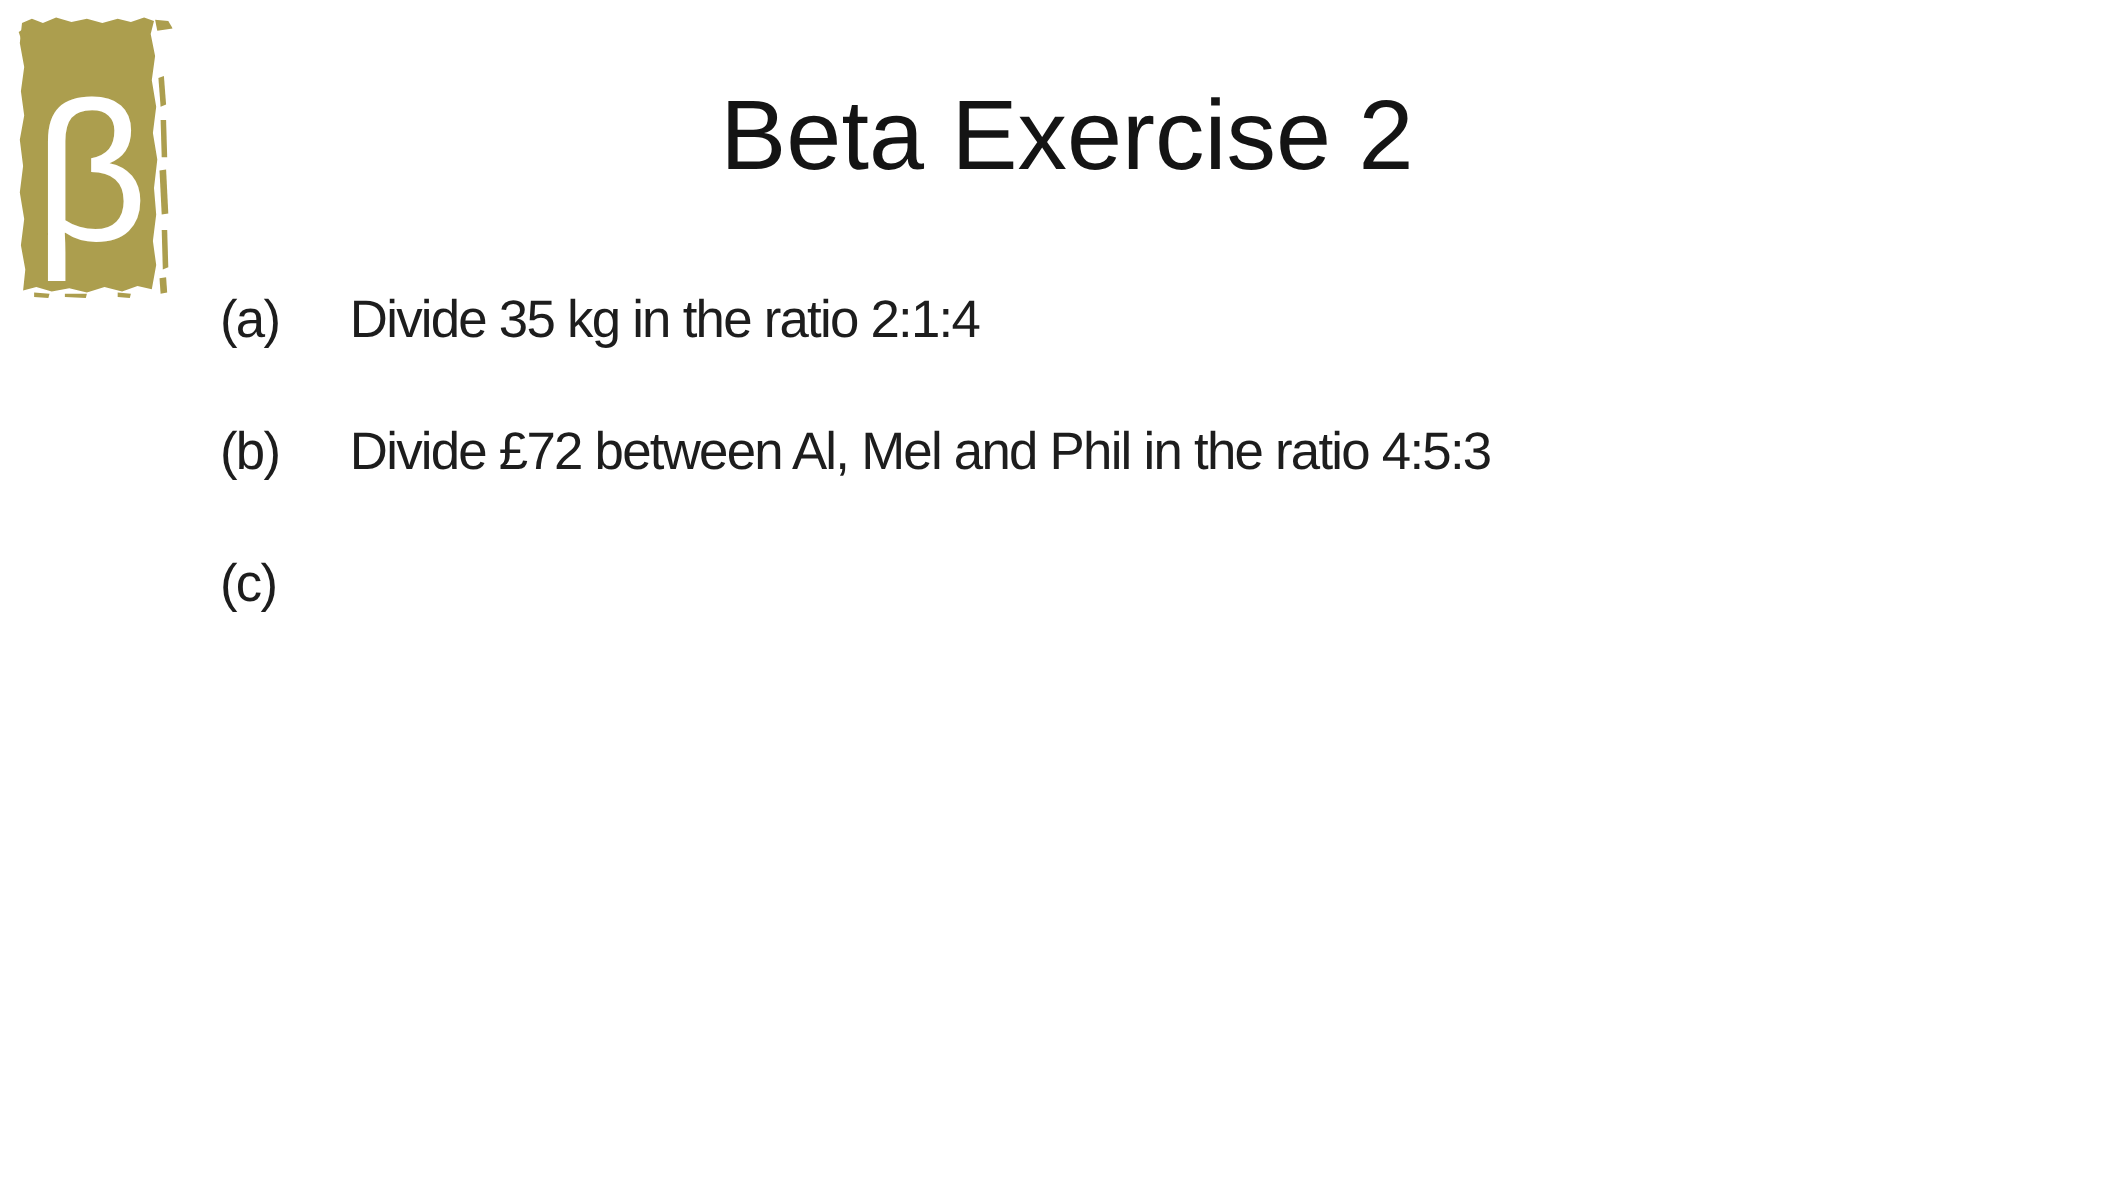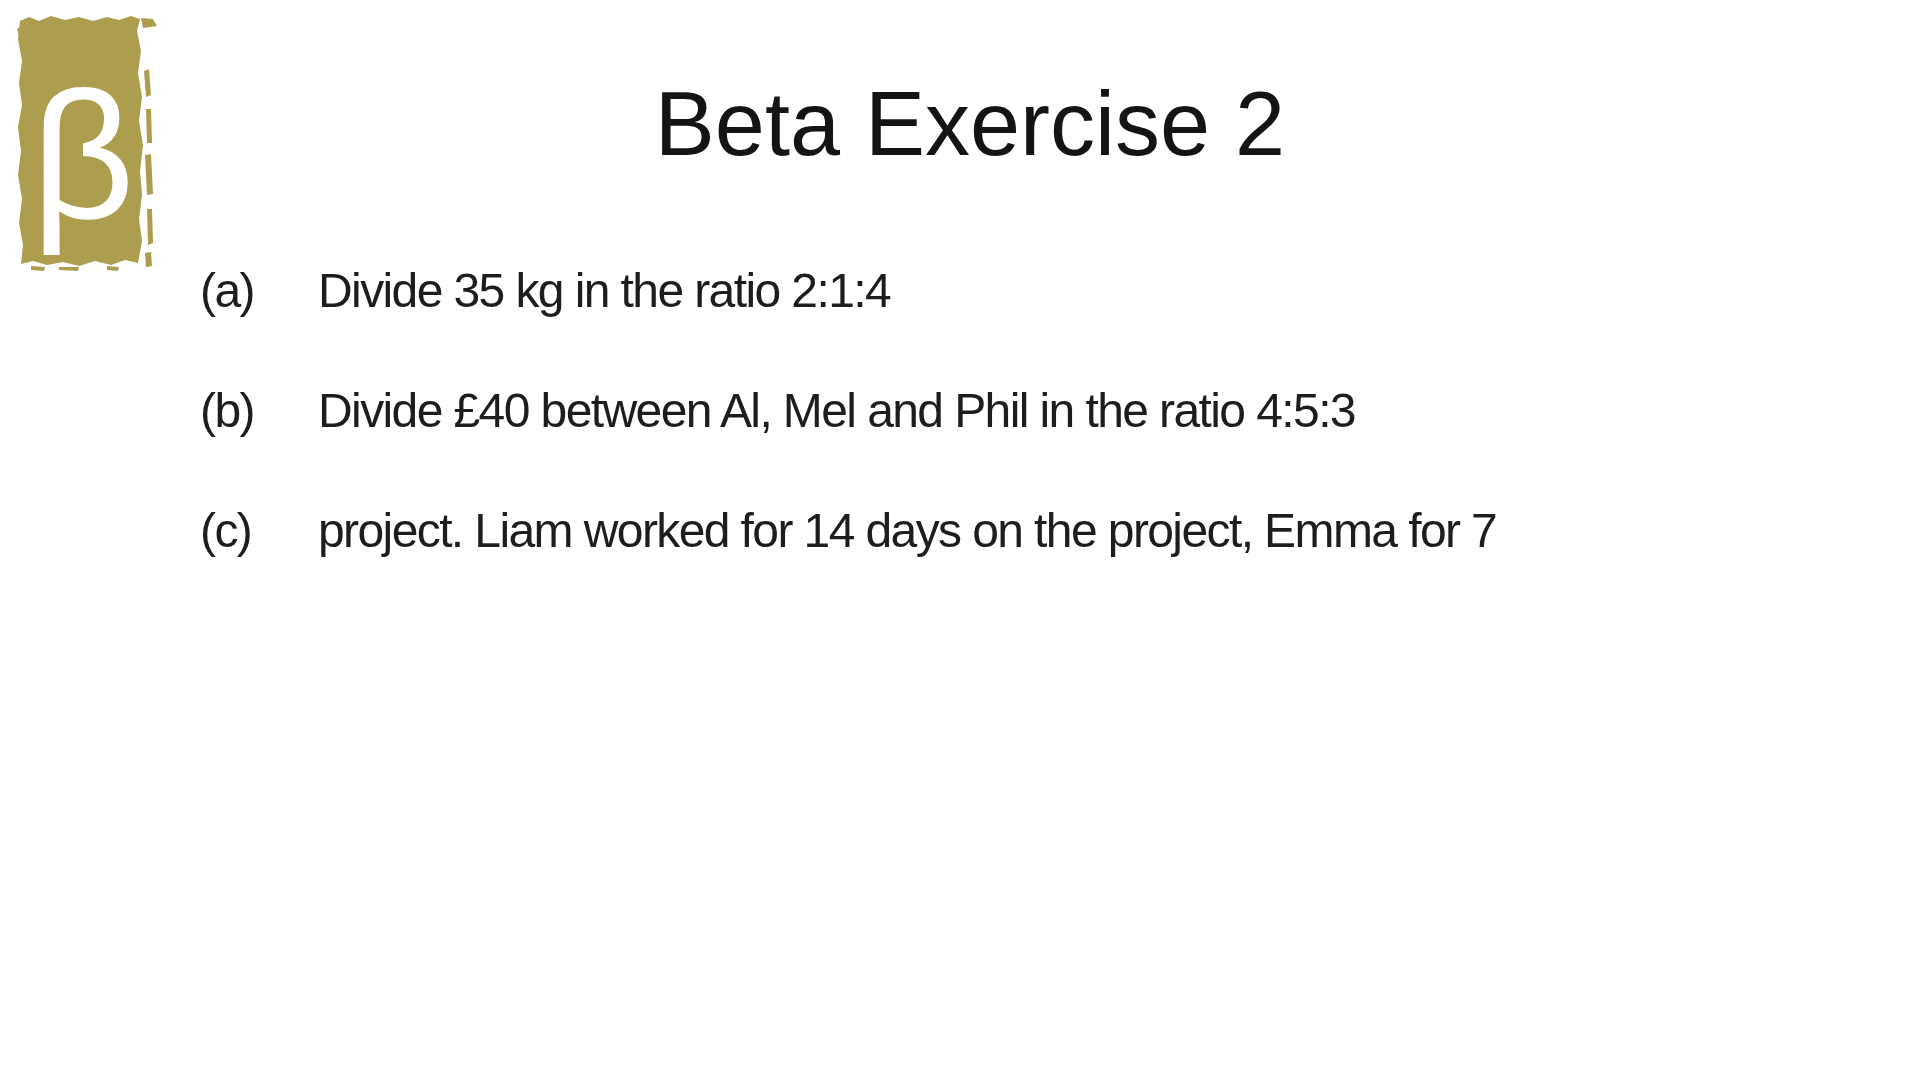--- a/index.html
+++ b/index.html
@@ -99,25 +99,24 @@
     <div class="q-item">
       <div class="q-label">(a)</div>
       <div class="q-text">
         <div class="q-line">Divide 35 kg in the ratio 2:1:4</div>
       </div>
     </div>
 
     <div class="q-item">
       <div class="q-label">(b)</div>
       <div class="q-text">
-        <div class="q-line">Divide £40 between Al, Mel and Phil in the ratio 4:5:3</div>
+        <div class="q-line">Divide £72 between Al, Mel and Phil in the ratio 4:5:3</div>
       </div>
     </div>
 
     <div class="q-item">
       <div class="q-label">(c)</div>
       <div class="q-text">
-        <div class="q-line">project. Liam worked for 14 days on the project, Emma for 7</div>
       </div>
     </div>
 
   </div>
 </div>
 
 </body></html>

